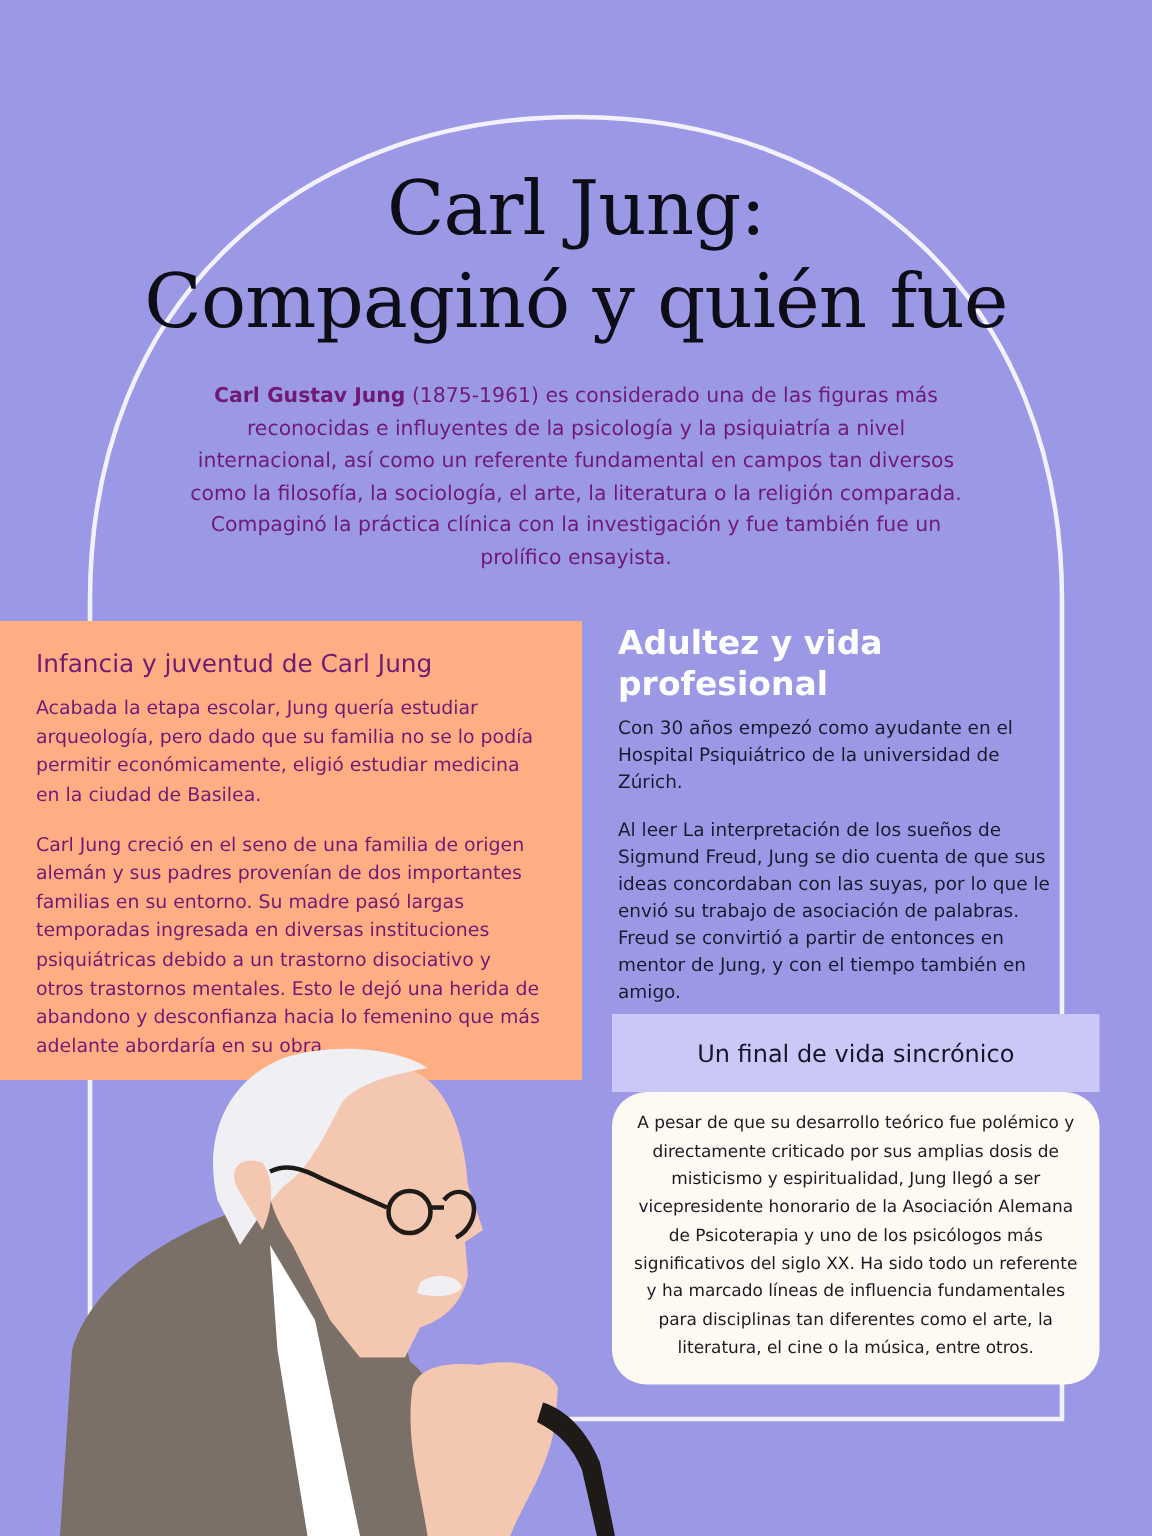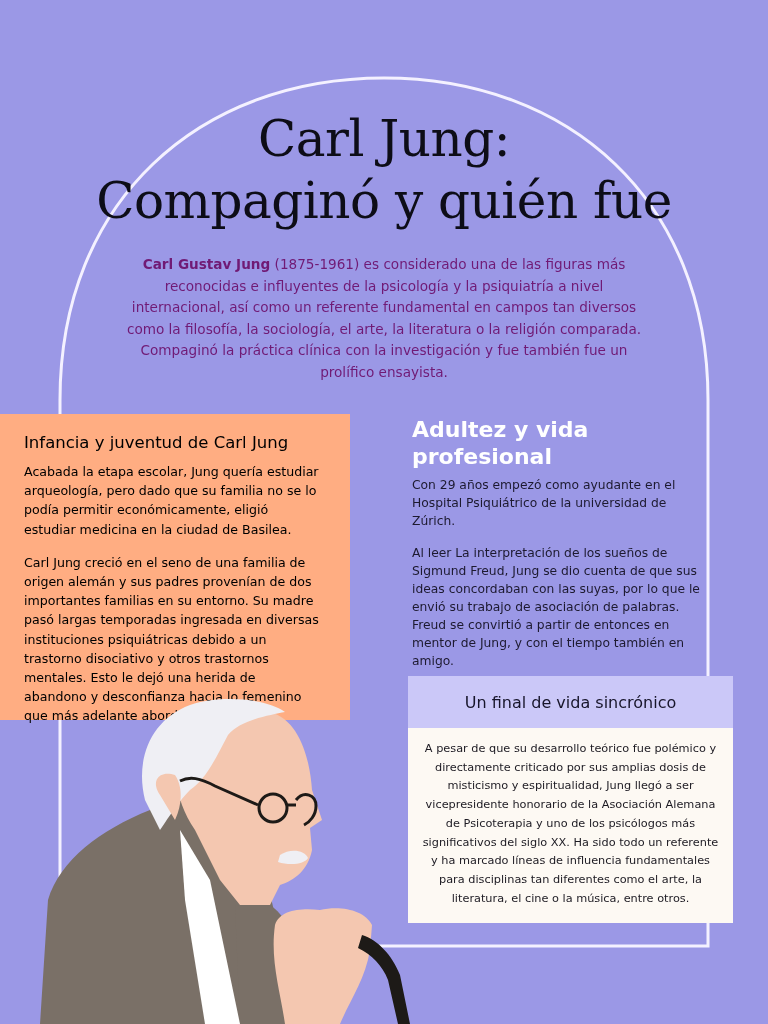--- a/index.html
+++ b/index.html
@@ -23,24 +23,24 @@
     }
     .intro {
       position: absolute; left: 120px; top: 254px; width: 528px;
       text-align: center; color: #701a75;
       font-size: 13.6px; line-height: 21.5px;
       margin: 0;
     }
     .intro b { font-weight: bold; }
 
     .box-infancia {
-      position: absolute; left: 0; top: 414px; width: 350px; height: 306px;
+      position: absolute; left: 0; top: 414px; width: 388px; height: 306px;
       background: #ffad82;
       box-sizing: border-box; padding: 18px 28px 0 24px;
-      color: #000000;
+      color: #701a75;
     }
     .box-infancia h2 {
       margin: 0 0 8px 0; font-weight: normal; font-size: 16.5px; line-height: 22px;
     }
     .box-infancia p {
       margin: 0 0 14px 0; font-size: 12.6px; line-height: 19.2px;
     }
 
     .adultez {
       position: absolute; left: 412px; top: 416px; width: 290px;
@@ -57,21 +57,21 @@
       position: absolute; left: 408px; top: 676px; width: 325px; height: 220px;
     }
     .box-final .head {
       background: #cbc8f8; height: 52px;
       display: flex; align-items: center; justify-content: center;
       font-size: 16px; color: #17152a;
     }
     .box-final .body {
       background: #fdf9f3; height: 195px; box-sizing: border-box;
       padding: 12px 10px 0 10px; text-align: center;
-      font-size: 11.3px; line-height: 18.7px; color: #1c1a22;
+      font-size: 11.3px; line-height: 18.7px; color: #1c1a22; border-radius: 23px;
     }
 
     .illustration {
       position: absolute; left: 0; top: 0; width: 768px; height: 1024px;
       pointer-events: none;
     }
   </style>
 </head>
 <body>
 
@@ -87,21 +87,21 @@
 <p class="intro"><b>Carl Gustav Jung</b><span> (1875-1961) es considerado una de las figuras más reconocidas e influyentes de la psicología y la psiquiatría a nivel internacional, así como un referente fundamental en campos tan diversos como la filosofía, la sociología, el arte, la literatura o la religión comparada. Compaginó la práctica clínica con la investigación y fue también fue un prolífico ensayista.</span></p>
 
 <section class="box-infancia">
   <h2>Infancia y juventud de Carl Jung</h2>
   <p>Acabada la etapa escolar, Jung quería estudiar arqueología, pero dado que su familia no se lo podía permitir económicamente, eligió estudiar medicina en la ciudad de Basilea.</p>
   <p>Carl Jung creció en el seno de una familia de origen alemán y sus padres provenían de dos importantes familias en su entorno. Su madre pasó largas temporadas ingresada en diversas instituciones psiquiátricas debido a un trastorno disociativo  y otros trastornos mentales. Esto le dejó una herida de abandono y desconfianza hacia lo femenino que más adelante abordaría en su obra.</p>
 </section>
 
 <section class="adultez">
   <h2>Adultez y vida profesional</h2>
-  <p>Con 29 años empezó como ayudante en el Hospital Psiquiátrico de la universidad de Zúrich.</p>
+  <p>Con 30 años empezó como ayudante en el Hospital Psiquiátrico de la universidad de Zúrich.</p>
   <p>Al leer La interpretación de los sueños de Sigmund Freud, Jung se dio cuenta de que sus ideas concordaban con las suyas, por lo que le envió su trabajo de asociación de palabras. Freud se convirtió a partir de entonces en mentor de Jung, y con el  tiempo también en amigo.</p>
 </section>
 
 <section class="box-final">
   <div class="head">Un final de vida sincrónico</div>
   <div class="body">A pesar de que su desarrollo teórico fue polémico y directamente criticado por sus amplias dosis de misticismo y espiritualidad, Jung llegó a ser vicepresidente honorario de la Asociación Alemana de Psicoterapia y uno de los psicólogos más significativos del siglo XX. Ha sido todo un referente y ha marcado líneas de influencia fundamentales para disciplinas tan diferentes como el arte, la literatura, el cine o la música, entre otros.</div>
 </section>
 
 <svg class="illustration" viewBox="0 0 768 1024">
 

